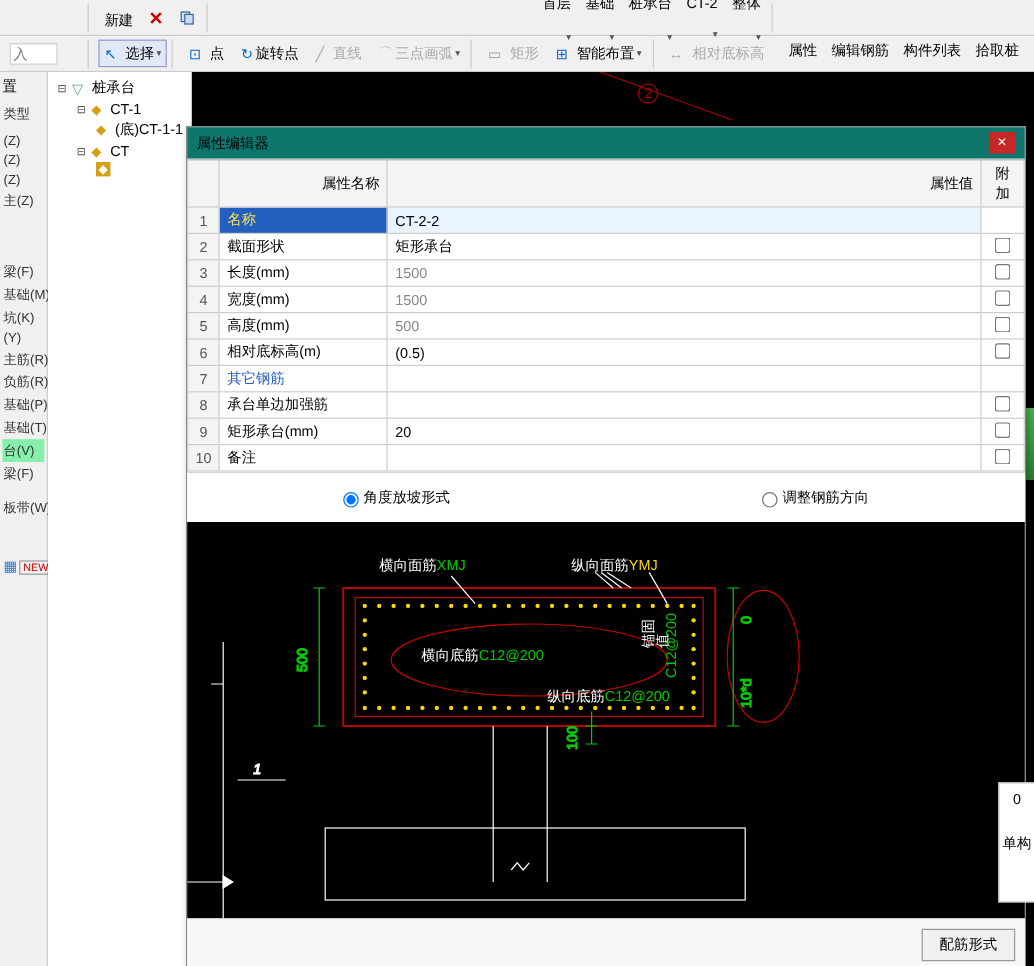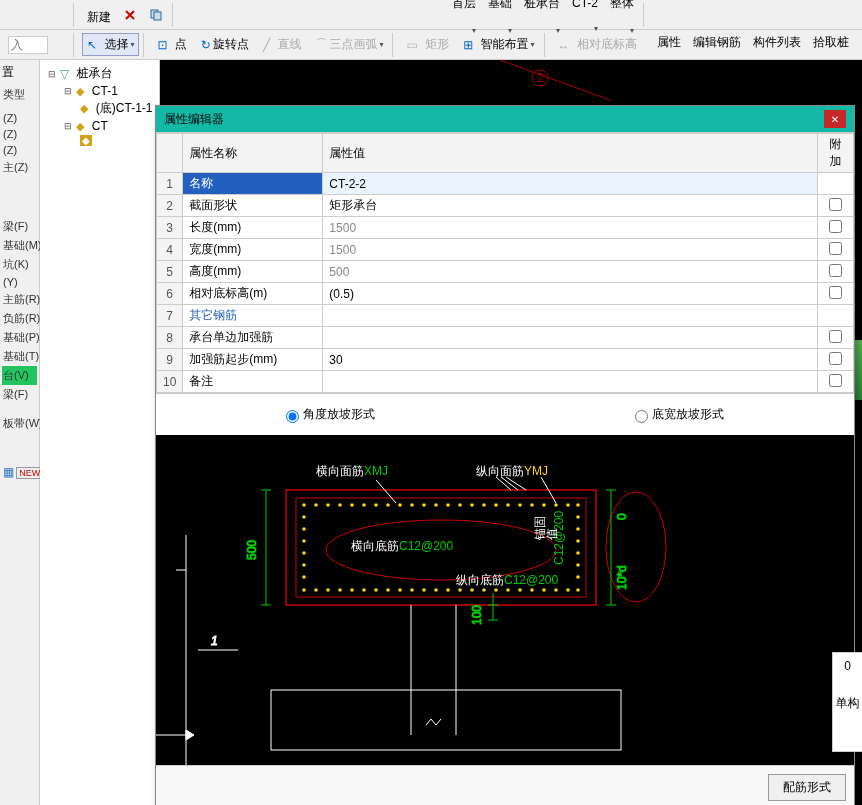--- a/index.html
+++ b/index.html
@@ -12,50 +12,50 @@
 
 .toolbar2 { display: flex; height: 30px; background: #f0f0f0; border-bottom: 1px solid #ccc; padding: 2px 4px; gap: 4px; align-items: center; }
 .toolbar2 .seg { display: flex; align-items: center; gap: 4px; padding: 0 4px; border-right: 1px solid #ccc; height: 24px; }
 .toolbar2 button { background: none; border: 1px solid transparent; padding: 2px 4px; display: inline-flex; align-items: center; gap: 2px; cursor: pointer; }
 .toolbar2 button.active { border: 1px solid #99c; background: #e0e8f8; }
 
 .main { display: flex; height: calc(100% - 60px); }
 .leftcol { width: 40px; background: #f0f0f0; border-right: 1px solid #ccc; padding: 4px 2px; }
 .leftcol .item { font-size: 11px; padding: 2px 1px; white-space: nowrap; color: #333; }
 .leftcol .heading { color: #000; font-weight: normal; margin-bottom: 4px; }
-.leftcol .selected { background: #22c55e; }
+.leftcol .selected { background: #86efac; }
 .leftcol .new-badge { display:inline-block; border:1px solid #999; padding:0 2px; font-size:9px; color:#c00; margin-left:2px;}
 
 .midcol { width: 200px; background: #fff; border-right: 1px solid #ccc; display: flex; flex-direction: column; }
 .searchbox { display: flex; padding: 4px; border-bottom: 1px solid #ddd; }
 .searchbox input { flex: 1; border: 1px solid #ccc; padding: 2px 4px; }
 .searchbox button { width: 22px; border: 1px solid #ccc; border-left: none; background: #f8f8f8; cursor: pointer; }
 .tree { padding: 4px; }
 .tree .node { display: flex; align-items: center; gap: 2px; padding: 1px 0; }
 .tree .indent0 { padding-left: 4px; }
 .tree .indent1 { padding-left: 20px; }
 .tree .indent2 { padding-left: 36px; }
 .tree .exp { width: 10px; font-size: 9px; color: #555; }
 .tree .diamond { color: #d4a017; font-size: 11px; }
 .tree .diamond-sel { background: #d4a017; color:#fff; padding:0 2px; font-size:10px;}
 
 .canvas-area { flex: 1; background: #000; position: relative; overflow: hidden; }
 .canvas-area svg.bg { position:absolute; top:0; left:0; }
 
 .dialog { position: absolute; left: 155px; top: 105px; width: 700px; background: #fff; border: 1px solid #888; box-shadow: 2px 2px 6px rgba(0,0,0,.3); }
-.dialog-title { background: #14b8a6; padding: 4px 8px; border-bottom: 1px solid #ccc; display:flex; justify-content:space-between; align-items:center; }
+.dialog-title { background: #0f766e; padding: 4px 8px; border-bottom: 1px solid #ccc; display:flex; justify-content:space-between; align-items:center; }
 .dialog-title .close { background:#c62828; color:#fff; width:22px; height:18px; border:none; cursor:pointer; font-size:10px; }
 .prop-table { width: 100%; border-collapse: collapse; }
 .prop-table th, .prop-table td { border: 1px solid #ccc; padding: 2px 6px; height: 18px; text-align: left; }
-.prop-table th { background: #f4f4f4; font-weight: normal; text-align: left; }
+.prop-table th { background: #f4f4f4; font-weight: normal; text-align: right; }
 .prop-table .rownum { width: 24px; text-align: center; background: #f4f4f4; color: #555; }
 .prop-table .attcol { width: 36px; text-align:center; }
 .prop-table .attcol input { margin:0 auto; }
 .prop-table .namecell { width: 140px; }
-.prop-table .row-sel td.namecell { background:#235fbf; color:#ffffff;font-family:Liberation Serif, serif; }
+.prop-table .row-sel td.namecell { background:#235fbf; color:#fde047;font-family:Liberation Serif, serif; }
 .prop-table .row-sel td.valcell { background:#eaf4ff; }
 .prop-table .blue { color: #235fbf; }
 .prop-table .gray { color:#888; }
 .prop-table .expand-box { border:1px solid #999; width:10px; height:10px; display:inline-flex; align-items:center; justify-content:center; font-size:9px; margin-right:4px; color:#333; }
 
 .radio-row { display:flex; justify-content:space-around; padding:12px 0; border-top:1px solid #ccc; background:#fff; }
 .radio-row label { display:flex; align-items:flex-end; gap:4px; }
 
 .preview { background:#000; height:330px; position:relative; }
 .preview svg { position:absolute; top:0; left:0; }
@@ -265,40 +265,40 @@
           <td class="attcol"></td>
         </tr>
         <tr>
           <td class="rownum">8</td>
           <td class="namecell">承台单边加强筋</td>
           <td class="valcell"></td>
           <td class="attcol"><input type="checkbox" style=""></td>
         </tr>
         <tr>
           <td class="rownum">9</td>
-          <td class="namecell">加强筋起步(mm)</td>
-          <td class="valcell">30</td>
+          <td class="namecell">矩形承台(mm)</td>
+          <td class="valcell">20</td>
           <td class="attcol"><input type="checkbox" style=""></td>
         </tr>
         <tr>
           <td class="rownum">10</td>
           <td class="namecell">备注</td>
           <td class="valcell"></td>
           <td class="attcol"><input type="checkbox" style=""></td>
         </tr>
       </tbody>
   </table>
   <div class="radio-row">
     <label>
         <input type="radio" name="slope" checked="" style="">
         <span>角度放坡形式</span>
       </label>
     <label>
         <input type="radio" name="slope" style="">
-        <span>底宽放坡形式</span>
+        <span>调整钢筋方向</span>
       </label>
   </div>
   <div class="preview">
     <svg width="700" height="330">
 
       <rect x="130" y="55" width="310" height="115" fill="none" stroke="#c00" stroke-width="1.5"></rect>
       <rect x="140" y="63" width="290" height="99" fill="none" stroke="#c00"></rect>
 
       <g fill="#ffd700">
 

